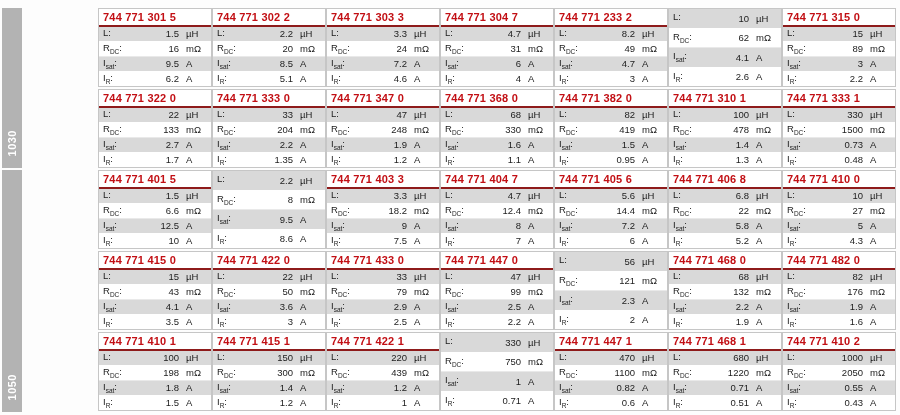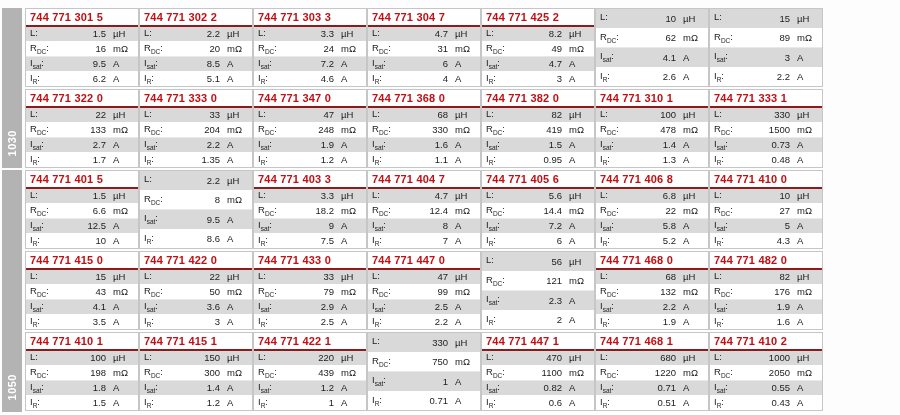--- a/index.html
+++ b/index.html
@@ -5,21 +5,21 @@
   html,body{margin:0;padding:0;}
   body{width:900px;height:415px;background:#ffffff;font-family:"Liberation Sans",sans-serif;}
   .page{position:relative;width:900px;height:415px;overflow:hidden;background:#fdfdfd;}
 
   .band{position:absolute;left:2px;width:20px;background:#b3b3b3;display:flex;flex-direction:column;align-items:center;justify-content:flex-end;padding-bottom:12px;box-sizing:border-box;}
   .band-1030{top:8px;height:160px;}
   .band-1050{top:170px;height:242px;}
   .band-label{writing-mode:vertical-rl;transform:rotate(180deg);color:#ffffff;font-weight:700;font-size:11px;letter-spacing:0.5px;}
 
   .grid{position:absolute;left:25px;top:8px;width:871px;display:flex;flex-direction:column;gap:2px;}
-  .grid-row{display:flex;justify-content:flex-start;}
+  .grid-row{display:flex;justify-content:flex-end;}
 
   .card{width:114px;height:79px;background:#ffffff;border:1px solid #c6c6c6;box-sizing:border-box;display:flex;flex-direction:column;}
   .card-header{flex:0 0 16px;display:flex;align-items:center;padding-left:4px;font-size:11px;font-weight:700;color:#c20f14;border-bottom:2px solid #8e1b1b;letter-spacing:0.2px;white-space:nowrap;}
   .param{flex:1;display:flex;align-items:center;padding:0 3px 0 4px;font-size:9.5px;color:#1c1c1c;line-height:1;}
   .param.gray{background:#d9d9d9;border-bottom:1px solid #ffffff;}
   .param.white{background:#ffffff;border-bottom:1px solid #e9e9e9;}
   .param:last-child{border-bottom:none;}
   .plabel{flex:0 0 auto;}
   .plabel sub{font-size:6.5px;}
   .pval{flex:1;text-align:right;}
@@ -123,21 +123,21 @@
             <span class="pval">6</span>
             <span class="punit">A</span>
           </div>
           <div class="param white">
             <span class="plabel"><span>I</span><sub>R</sub><span>:</span></span>
             <span class="pval">4</span>
             <span class="punit">A</span>
           </div>
         </div>
         <div class="card">
-          <div class="card-header">744 771 425 2</div>
+          <div class="card-header">744 771 233 2</div>
           <div class="param gray">
             <span class="plabel"><span>L</span><sub></sub><span>:</span></span>
             <span class="pval">8.2</span>
             <span class="punit">µH</span>
           </div>
           <div class="param white">
             <span class="plabel"><span>R</span><sub>DC</sub><span>:</span></span>
             <span class="pval">49</span>
             <span class="punit">mΩ</span>
           </div>
@@ -168,20 +168,21 @@
             <span class="pval">4.1</span>
             <span class="punit">A</span>
           </div>
           <div class="param white">
             <span class="plabel"><span>I</span><sub>R</sub><span>:</span></span>
             <span class="pval">2.6</span>
             <span class="punit">A</span>
           </div>
         </div>
         <div class="card">
+          <div class="card-header">744 771 315 0</div>
           <div class="param gray">
             <span class="plabel"><span>L</span><sub></sub><span>:</span></span>
             <span class="pval">15</span>
             <span class="punit">µH</span>
           </div>
           <div class="param white">
             <span class="plabel"><span>R</span><sub>DC</sub><span>:</span></span>
             <span class="pval">89</span>
             <span class="punit">mΩ</span>
           </div>

